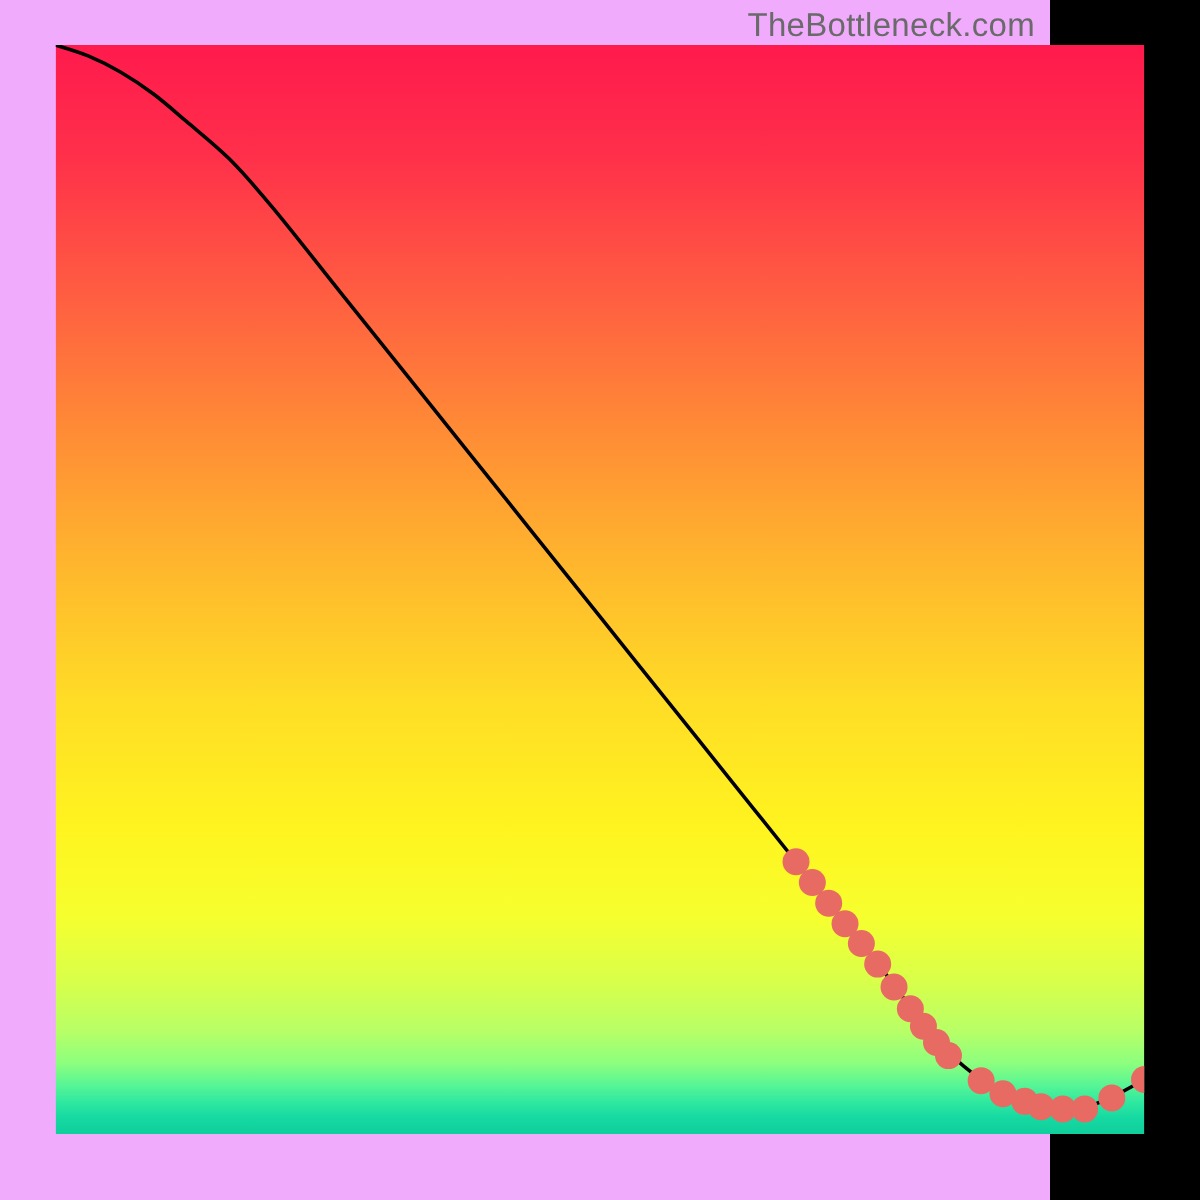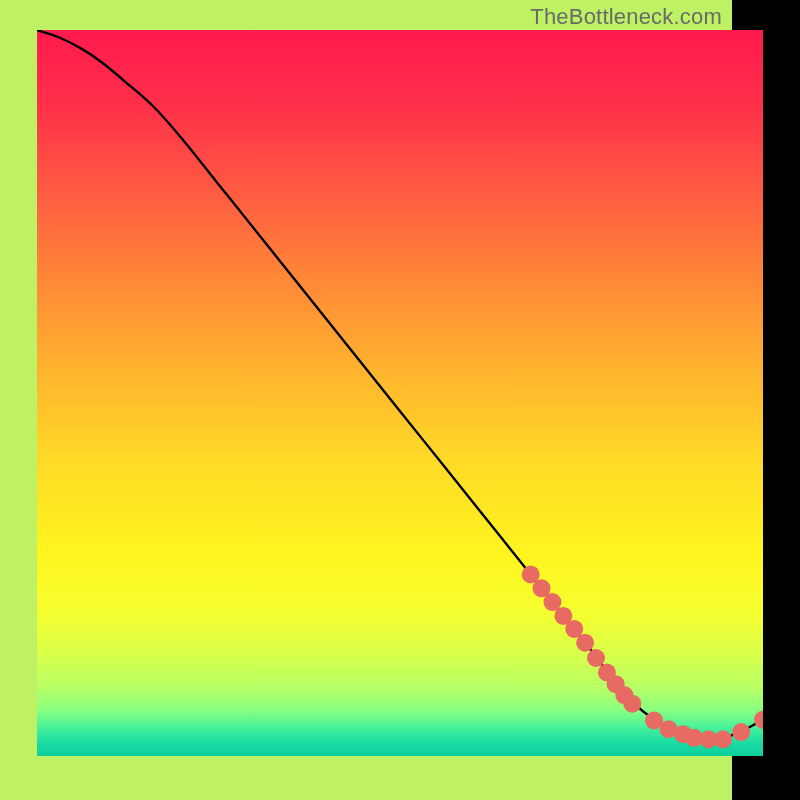--- a/index.html
+++ b/index.html
@@ -8,22 +8,21 @@
     width: 800px;
     height: 800px;
     background: #000;
     overflow: hidden;
     font-family: Arial, Helvetica, sans-serif;
   }
   .frame {
     position: relative;
     width: 700px;
     height: 800px;
-    background: #bef264;
-    padding-left: 32px;
+    background: #f0abfc;
   }
   .watermark {
     position: absolute;
     top: 4px;
     right: 10px;
     color: #6a6a6a;
     font-size: 22px;
     font-weight: 500;
     letter-spacing: 0.2px;
     user-select: none;

